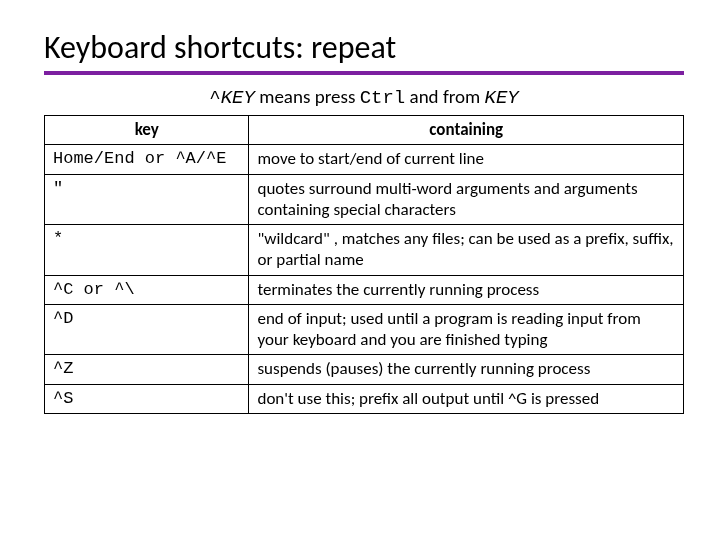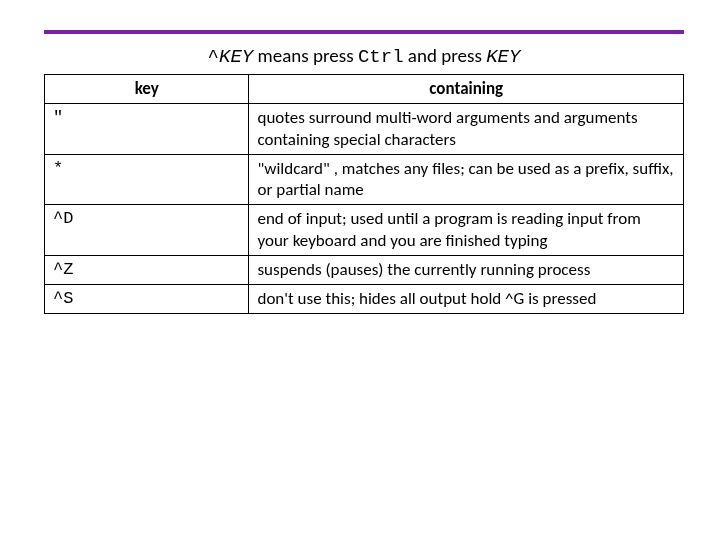--- a/index.html
+++ b/index.html
@@ -51,54 +51,63 @@
     text-align: center;
   }
   col.keycol { width: 32%; }
   col.desccol { width: 68%; }
   td.keycell { font-family: "Courier New", Courier, monospace; }
 </style>
 </head>
 <body>
 
 <div class="slide">
+  <h1 class="title">Keyboard shortcuts: repeat</h1>
   <div class="rule"></div>
 
   <p class="subtitle">
-    <span class="mono">^</span><span class="mono ital">KEY</span><span> means press </span><span class="mono">Ctrl</span><span> and press </span><span class="mono ital">KEY</span>
+    <span class="mono">^</span><span class="mono ital">KEY</span><span> means press </span><span class="mono">Ctrl</span><span> and from </span><span class="mono ital">KEY</span>
   </p>
 
   <table class="shortcuts">
     <colgroup>
       <col class="keycol">
         <col class="desccol">
     </colgroup>
     <thead>
       <tr>
         <th>key</th>
         <th>containing</th>
       </tr>
     </thead>
     <tbody>
       <tr>
+        <td class="keycell">Home/End or ^A/^E</td>
+        <td>move to start/end of current line</td>
+      </tr>
+      <tr>
         <td class="keycell">"</td>
         <td>quotes surround multi-word arguments and arguments containing special characters</td>
       </tr>
       <tr>
         <td class="keycell">*</td>
         <td>"wildcard" , matches any files;
 can be used as a prefix, suffix, or partial name</td>
+      </tr>
+      <tr>
+        <td class="keycell">^C or ^\</td>
+        <td>terminates the currently running process</td>
       </tr>
       <tr>
         <td class="keycell">^D</td>
         <td>end of input; used until a program is reading input from your keyboard and you are finished typing</td>
       </tr>
       <tr>
         <td class="keycell">^Z</td>
         <td>suspends (pauses) the currently running process</td>
       </tr>
       <tr>
         <td class="keycell">^S</td>
-        <td>don't use this; hides all output hold ^G is pressed</td>
+        <td>don't use this; prefix all output until ^G is pressed</td>
       </tr>
     </tbody>
   </table>
 </div>
 
 </body></html>

